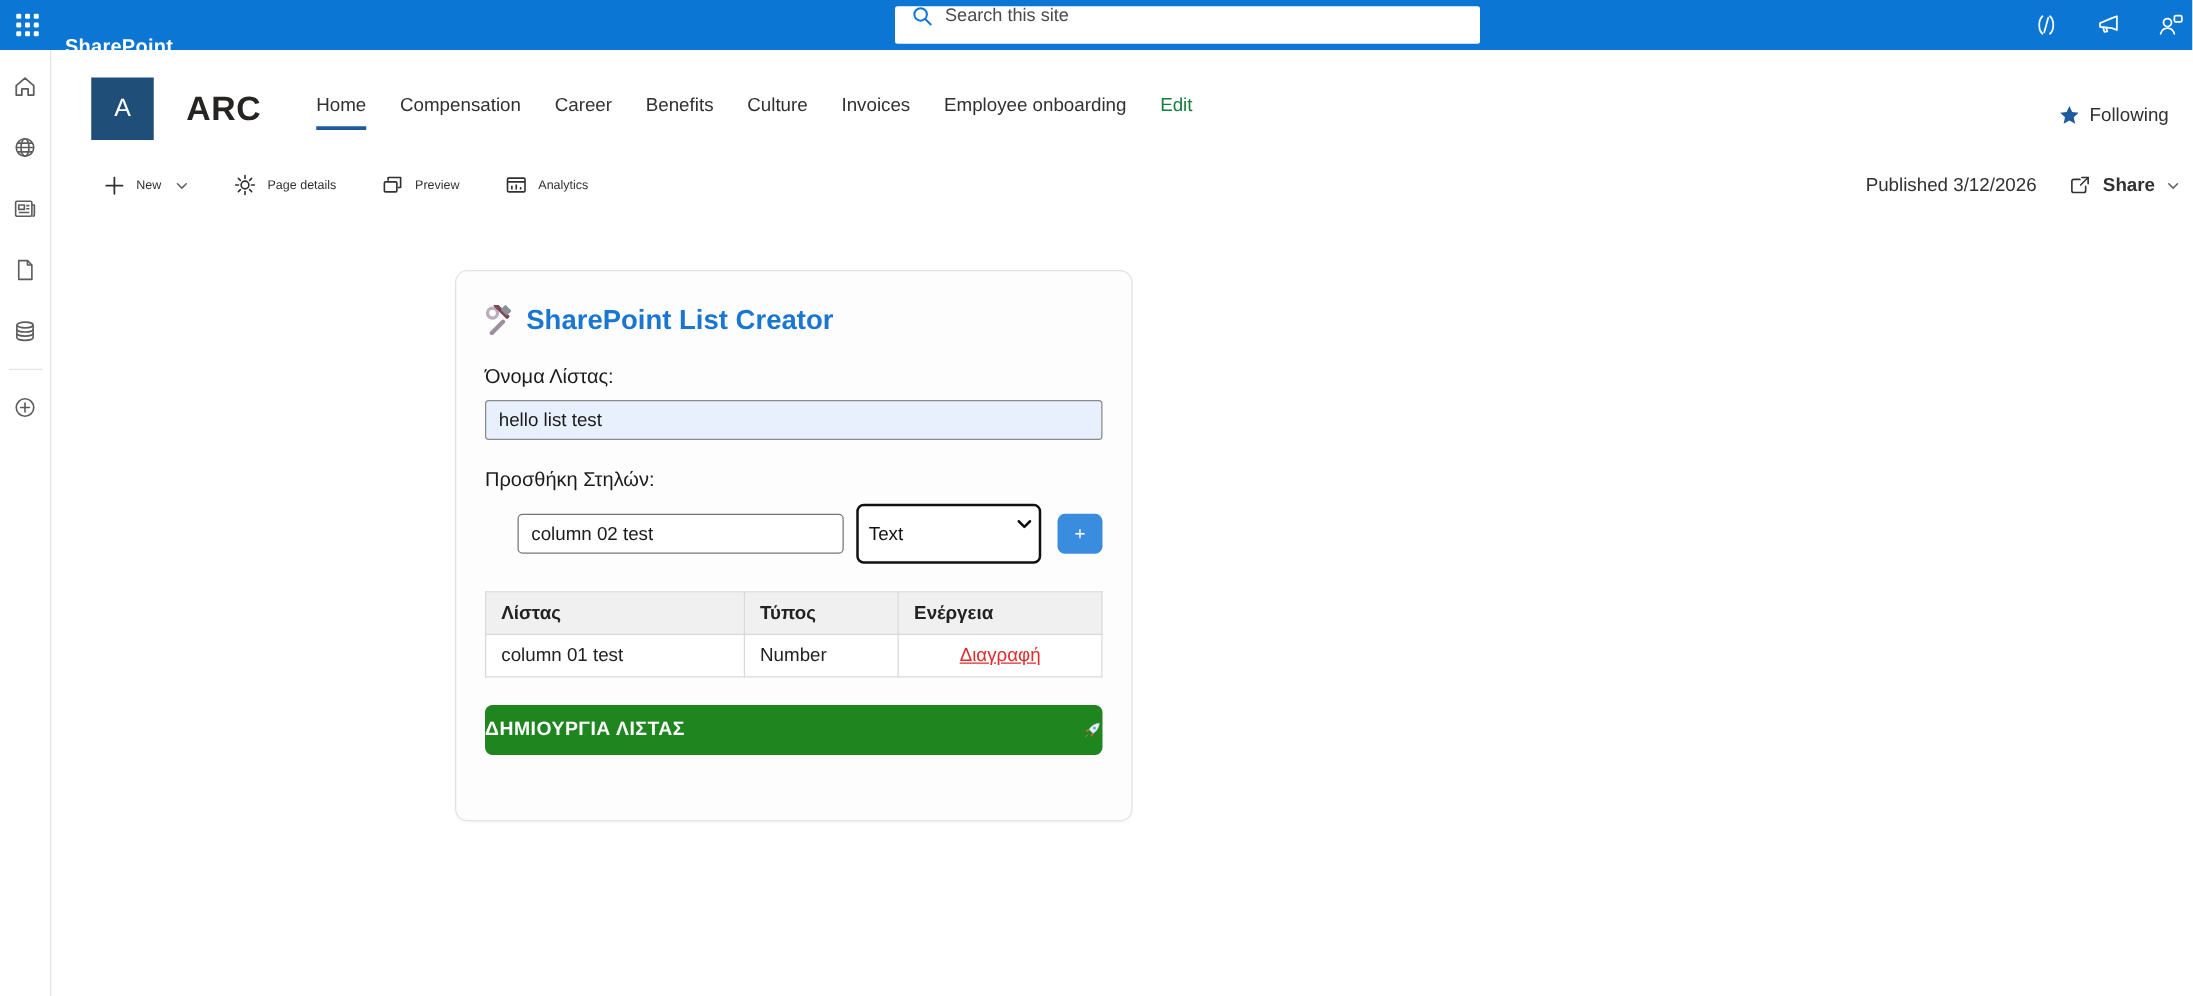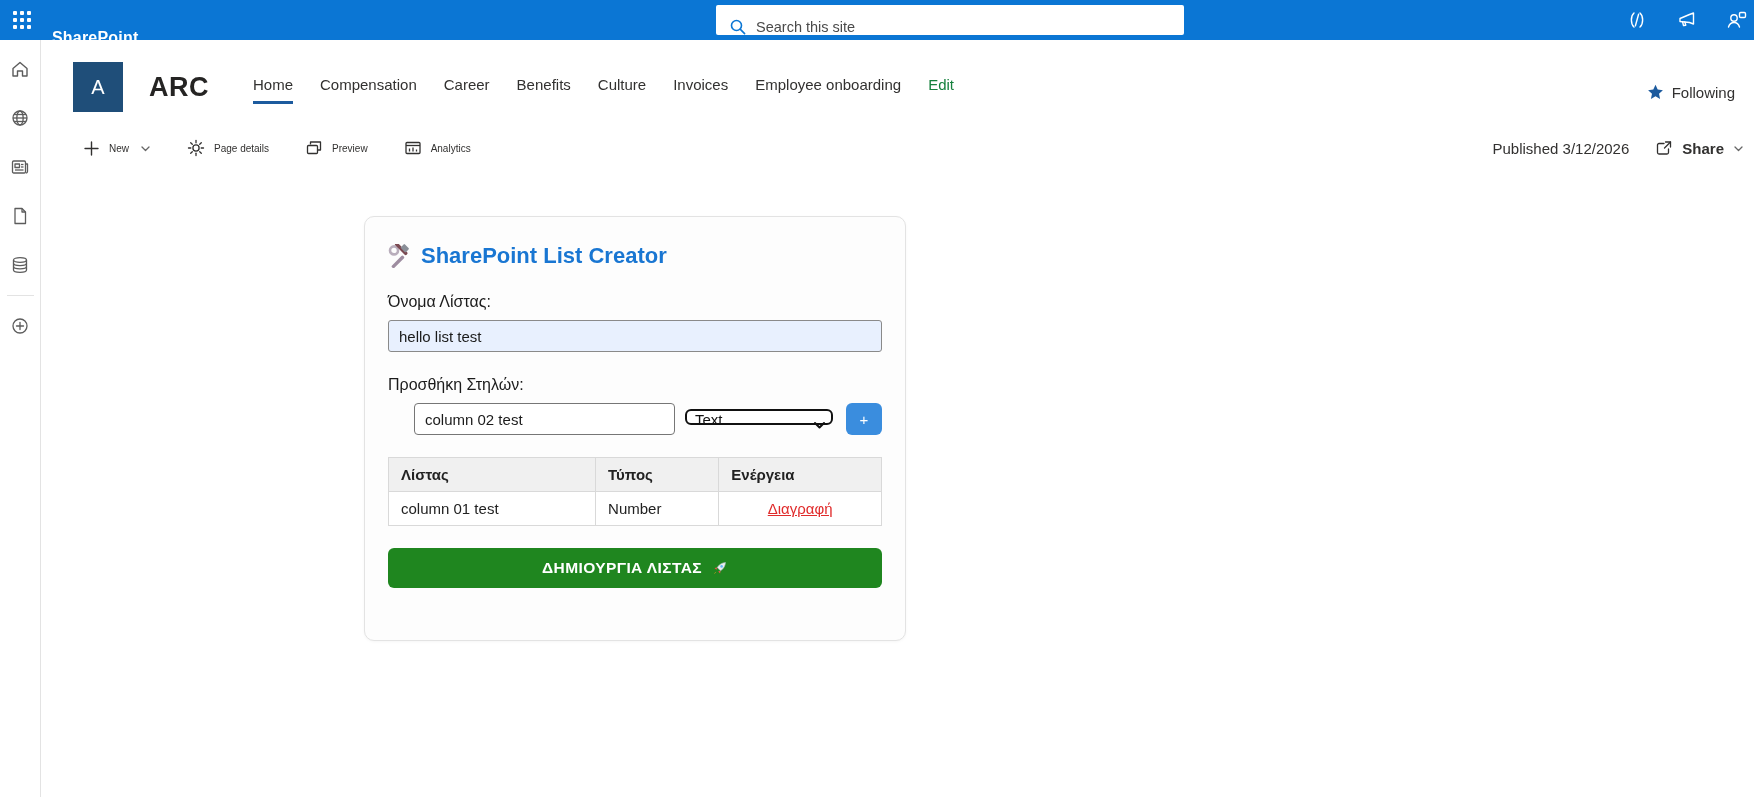--- a/index.html
+++ b/index.html
@@ -6,21 +6,21 @@
   html,body { width:1754px; height:797px; background:#ffffff; overflow:hidden;
               font-family:"Liberation Sans", sans-serif; color:#323130; }
 
   
   .topbar { position:relative; height:40px; background:#0b76d4; display:flex; align-items:center; }
   .waffle { width:44px; height:40px; display:flex; align-items:center; justify-content:center; cursor:pointer; }
   .waffle-grid { display:grid; grid-template-columns:repeat(3,4px); grid-template-rows:repeat(3,4px); gap:3px; }
   .waffle-grid i { width:4px; height:4px; background:#fff; border-radius:1px; }
   .app-name { color:#fff; font-weight:700; font-size:16px; margin-left:8px; letter-spacing:.2px;margin-top:36px; }
   .searchbox { position:absolute; left:716px; top:5px; width:468px; height:30px; background:#fff;
-               border-radius:2px; display:flex; align-items:flex-end; padding-left:14px; gap:10px; }
+               border-radius:2px; display:flex; align-items:flex-start; padding-left:14px; gap:10px; }
   .searchbox svg { flex:0 0 auto; }
   .searchbox input { border:none; outline:none; flex:1; font-size:14.5px; color:#333;
                      font-family:"Liberation Sans", sans-serif; background:transparent; }
   .searchbox input::placeholder { color:#4a4a4a; }
   .topbar-right { position:absolute; right:0; top:0; height:40px; display:flex; align-items:center; gap:24px; padding-right:4px; }
   .tb-icon { width:26px; height:26px; display:flex; align-items:center; justify-content:center; cursor:pointer; }
 
   
   .app { display:flex; height:757px; }
   .rail { width:41px; border-right:1px solid #e3e3e3; display:flex; flex-direction:column;
@@ -55,38 +55,38 @@
   .card-title { display:flex; align-items:center; gap:9px; font-size:22px; font-weight:700;
                 color:#1976d2; margin-bottom:24px; }
   .field-label { font-size:16px; color:#1b1b1b; margin-bottom:9px; }
   .list-name-input { width:100%; height:32px; background:#e8f0fe; border:1px solid #8a8a8a; border-radius:3px;
                      font-size:15px; padding:0 10px; color:#1b1b1b; font-family:"Liberation Sans", sans-serif;
                      margin-bottom:24px; outline:none; }
   .col-row { display:flex; align-items:center;padding-left:26px; }
   .col-name-input { flex:1; height:32px; background:#fff; border:1px solid #767676; border-radius:4px;
                     font-size:15px; padding:0 10px; color:#1b1b1b; font-family:"Liberation Sans", sans-serif; outline:none; }
   .select-wrap { position:relative; width:148px; margin-left:10px; }
-  .type-select { width:100%; height:16px; border:2px solid #111; border-radius:6px; background:#fff;
+  .type-select { width:100%; height:48px; border:2px solid #111; border-radius:6px; background:#fff;
                  font-size:15px; padding:0 26px 0 8px; appearance:none; -webkit-appearance:none;
                  font-family:"Liberation Sans", sans-serif; color:#111; outline:none; cursor:pointer; }
   .select-wrap svg { position:absolute; right:7px; top:10px; pointer-events:none; }
   .add-col-btn { width:36px; height:32px; margin-left:13px; background:#3a8dde; color:#fff; border:none;
                  border-radius:6px; font-size:15px; cursor:pointer; }
 
   .col-table { width:100%; border-collapse:collapse; margin-top:22px; font-size:15px; }
   .col-table th, .col-table td { border:1px solid #d9d9d9; padding:8px 12px; text-align:left; }
   .col-table th { background:#f0f0f0; font-weight:700; color:#222; }
   .col-table td { color:#222; background:#fff; }
   .th-col { width:42%; } .th-type { width:25%; } .th-action { width:33%; }
   .td-action { text-align:center !important; }
   .delete-link { color:#e02b2b; text-decoration:underline; cursor:pointer; }
 
   .create-btn { width:100%; height:40px; margin-top:22px; background:#1f861f; border:none; border-radius:6px;
                 color:#fff; font-weight:700; font-size:15.5px; letter-spacing:.4px; cursor:pointer;
-                display:flex; align-items:center; justify-content:center; gap:9px;
+                display:flex; align-items:center; justify-content:space-between; gap:9px;
                 font-family:"Liberation Sans", sans-serif; }
 </style>
 </head>
 <body>
 
 <div class="topbar">
   <div class="waffle">
     <div class="waffle-grid">
       <i></i>
         <i></i>

